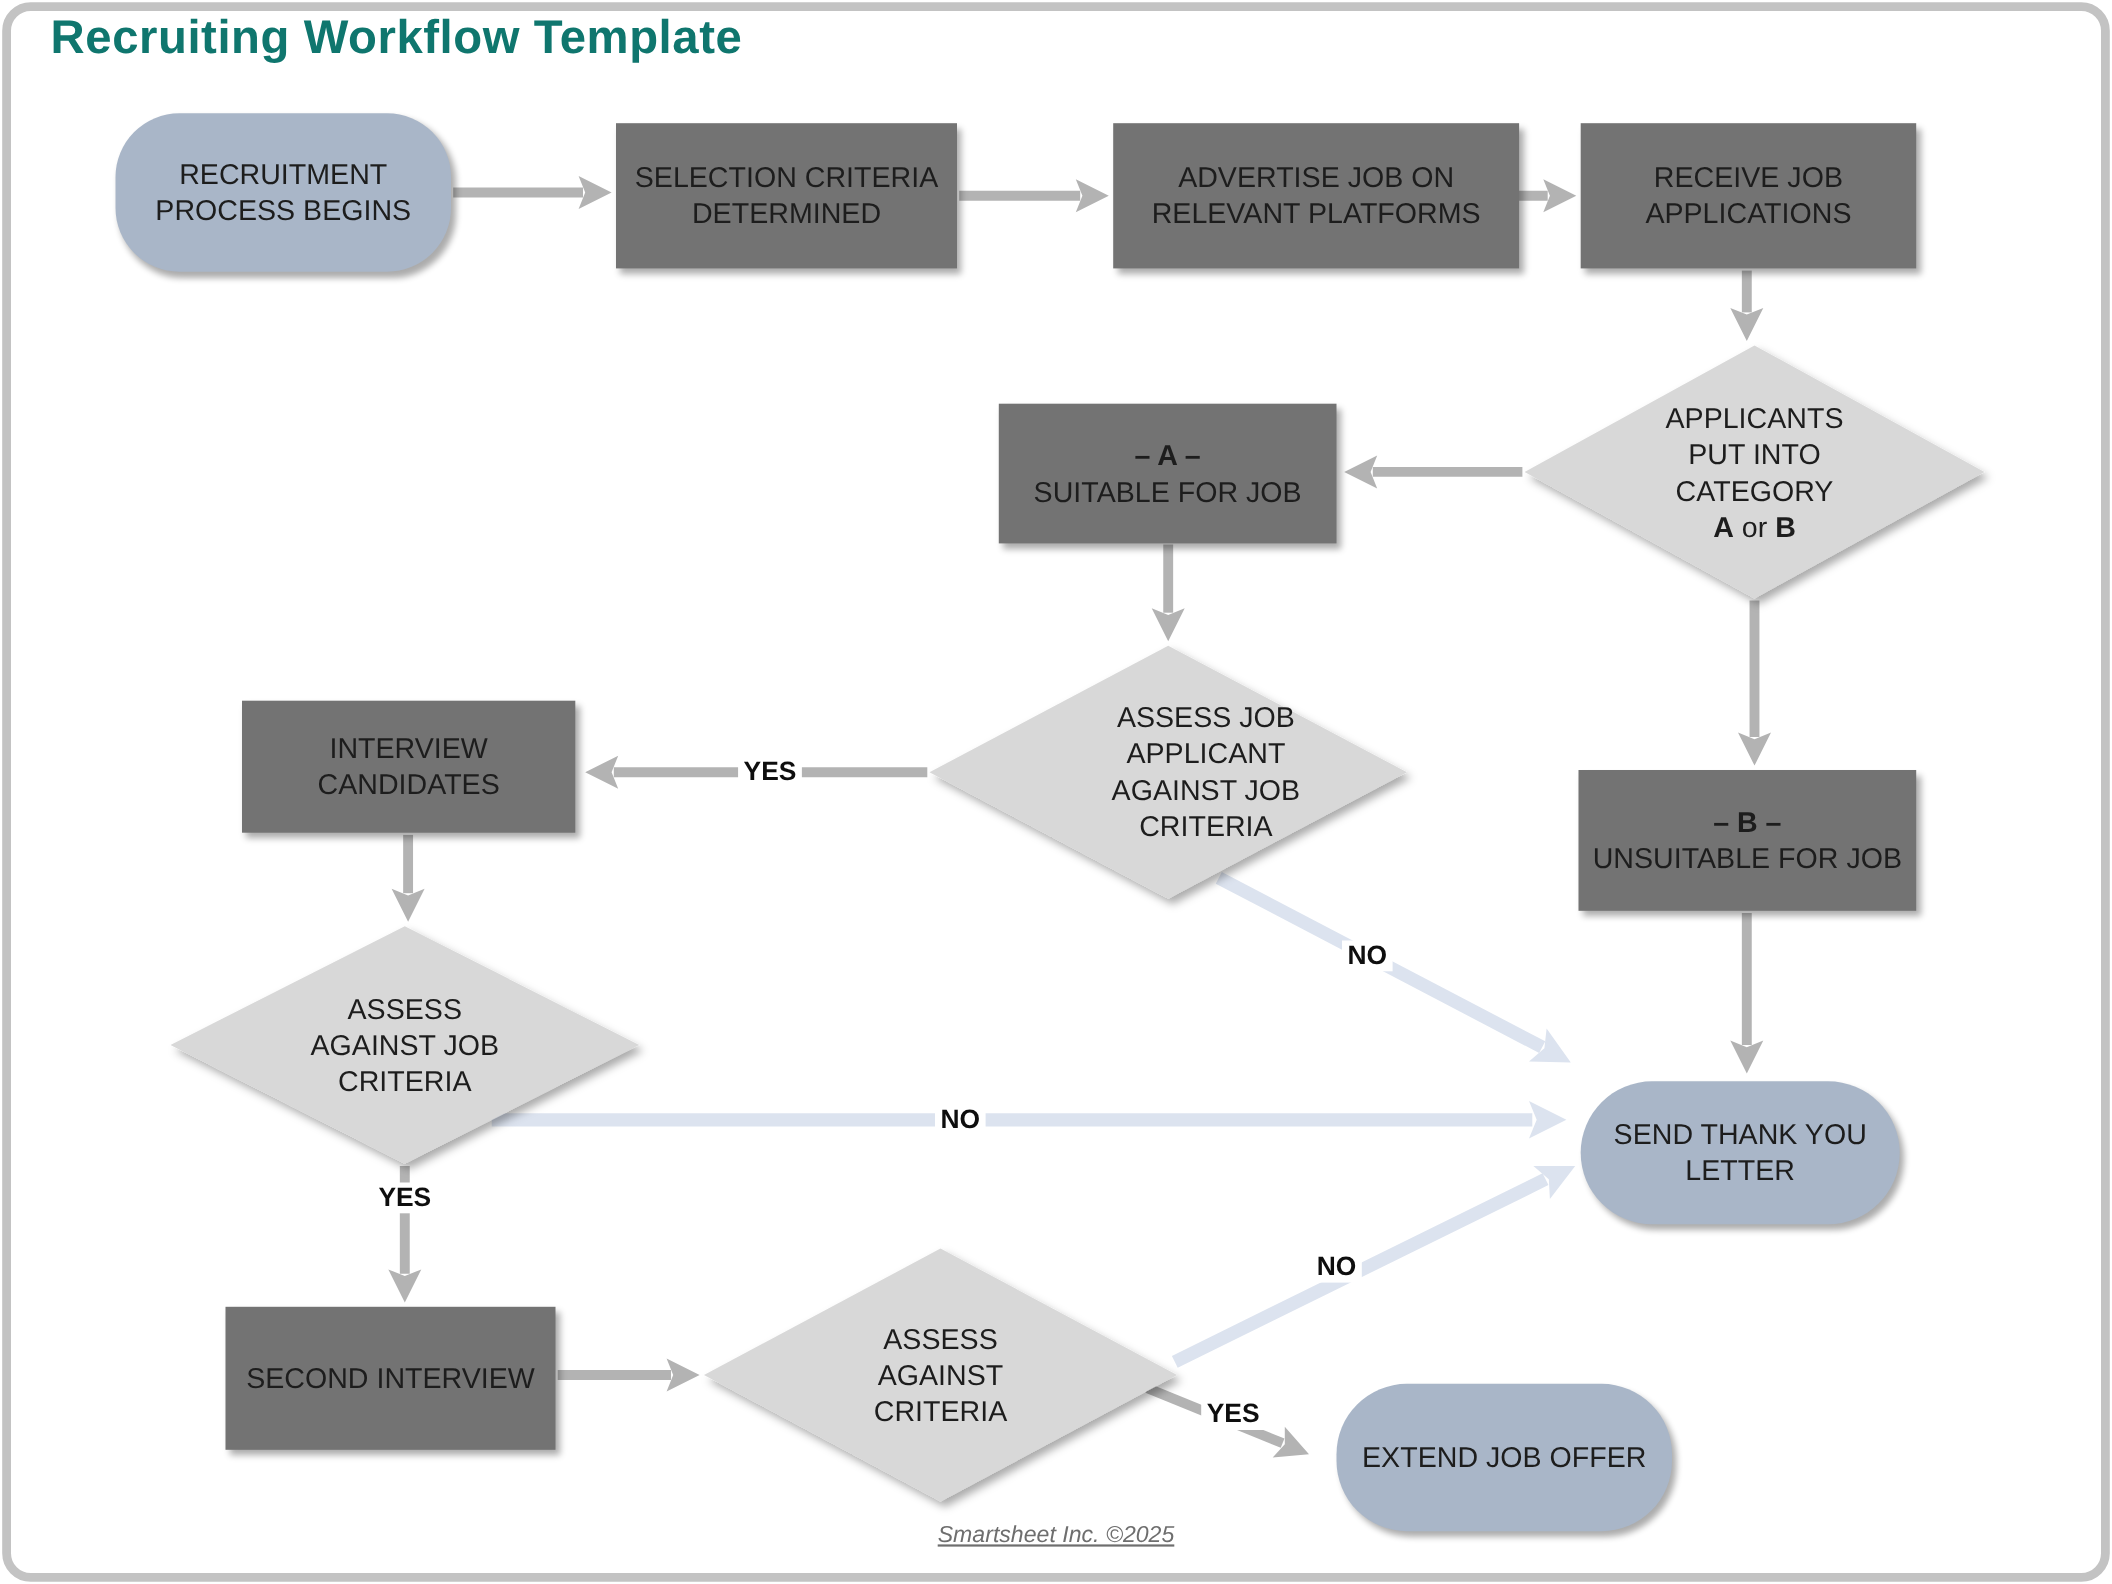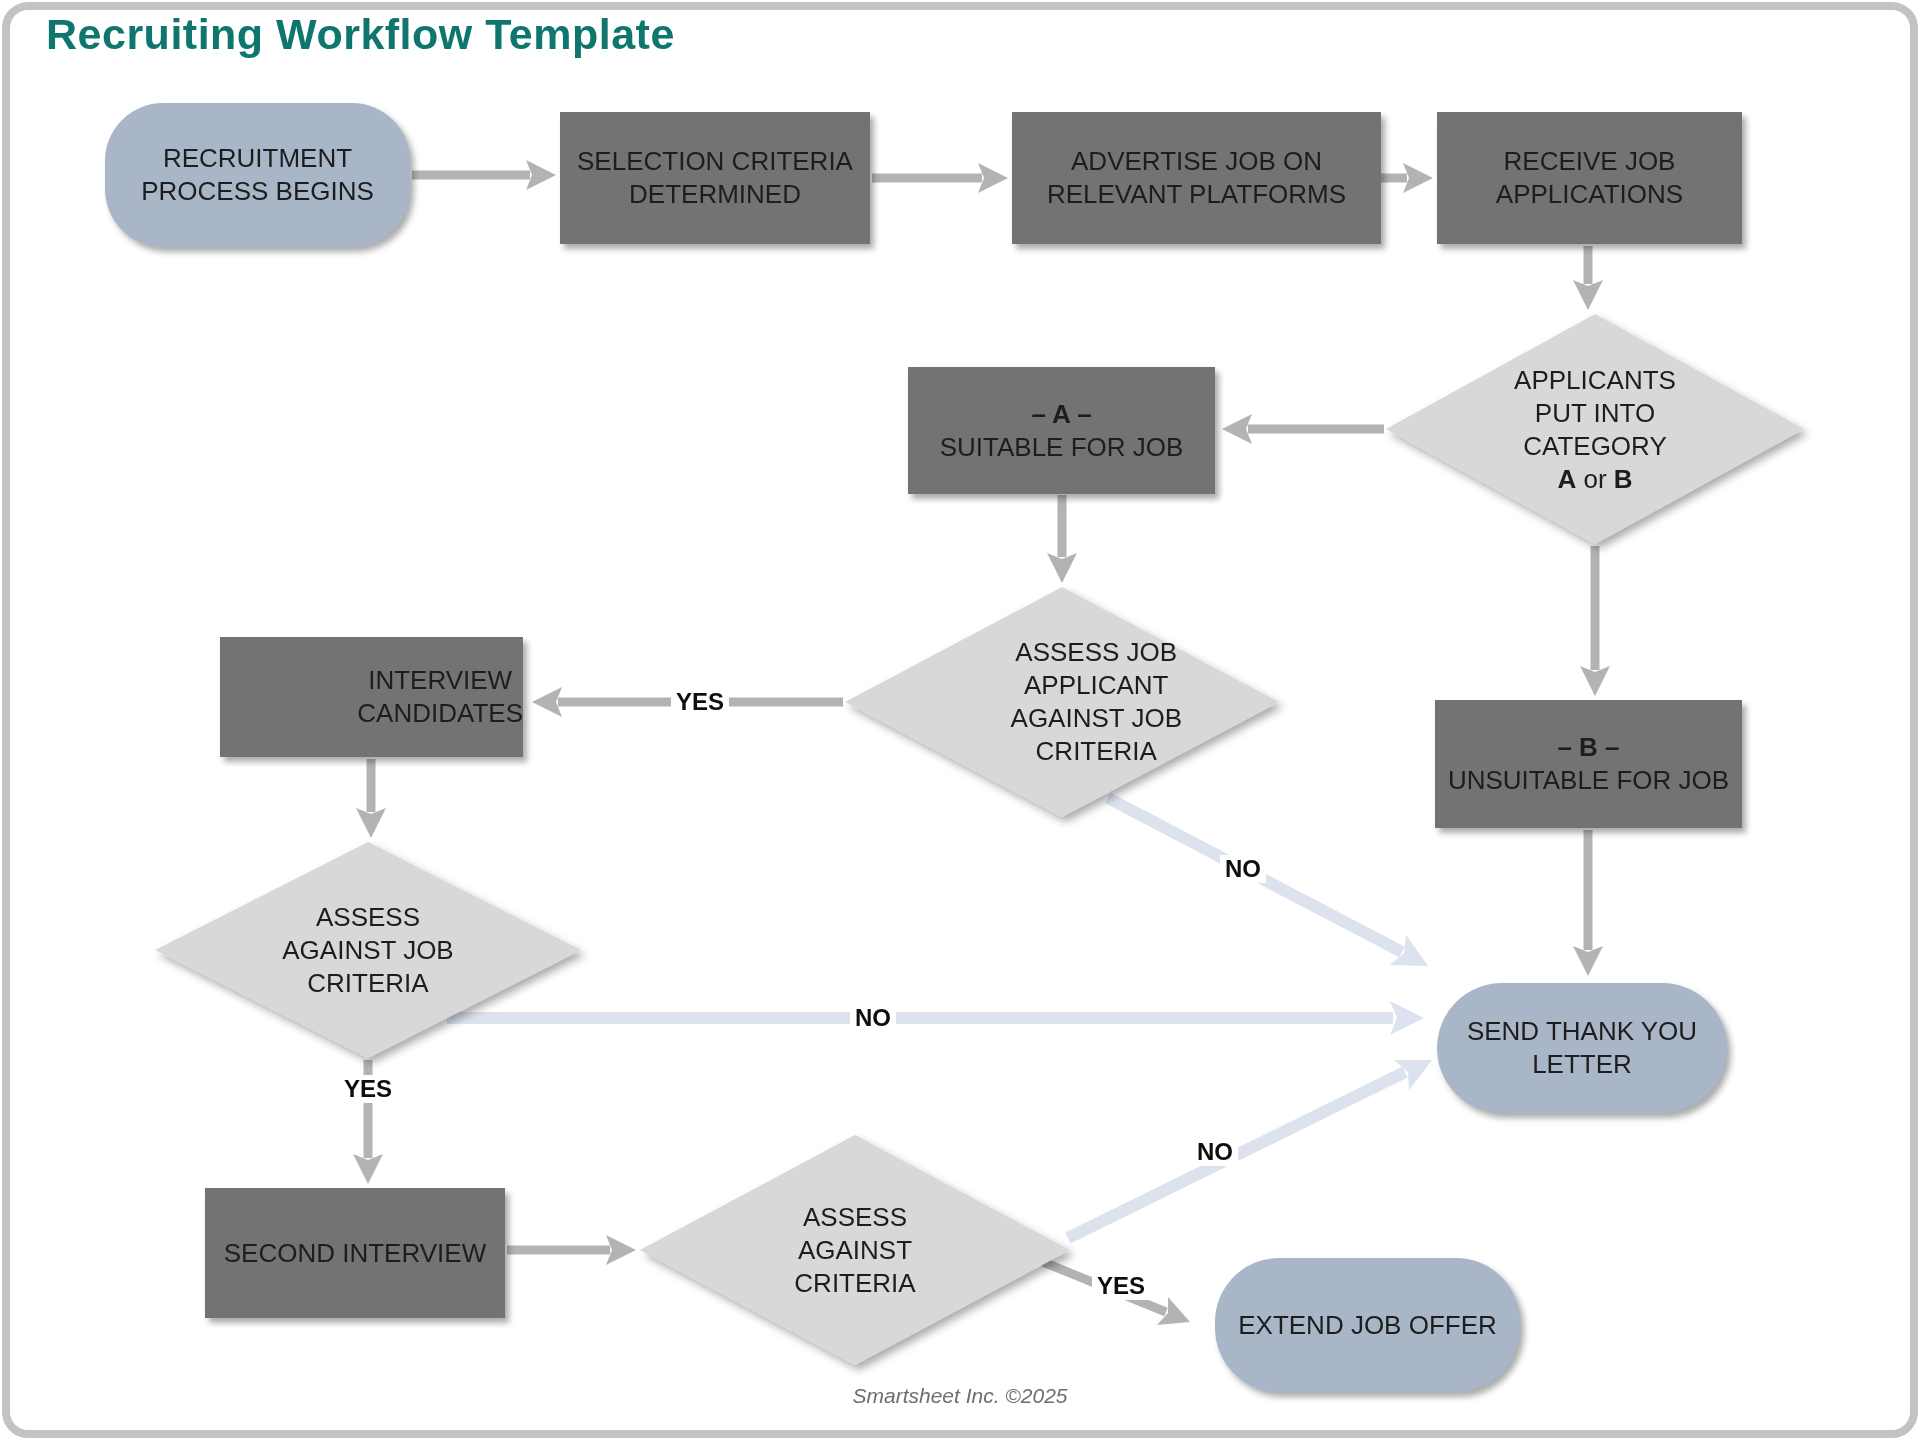--- a/index.html
+++ b/index.html
@@ -13,21 +13,21 @@
   .rect{background:#737373;box-shadow:4px 5px 6px rgba(0,0,0,.33);}
   .pill{background:#a9b6c8;box-shadow:4px 5px 6px rgba(0,0,0,.33);}
   .lbl{white-space:pre;text-align:center;}
   .prefix{font-weight:700;white-space:pre;}
   .dtext{position:absolute;display:flex;flex-direction:column;align-items:center;justify-content:center;
          color:#1d1d1d;font-size:26px;line-height:33px;text-align:center;pointer-events:none;}
   .ab b{font-weight:700;}
   .elabel{position:absolute;transform:translate(-50%,-50%);font-weight:700;font-size:24px;
           color:#0e0e0e;background:#ffffff;padding:0 5px;white-space:nowrap;text-align:right;}
   #footer{position:absolute;left:50%;top:1384px;transform:translateX(-50%);
-          font-style:italic;font-size:21px;color:#6e6e6e;}
+          font-style:italic;font-size:21px;color:#6e6e6e;text-decoration:underline;}
 </style>
 </head>
 <body>
 
 <div id="canvas">
 
   <svg class="layer" width="1920" height="1440" viewBox="0 0 1920 1440">
     <defs>
       <filter id="ds" x="-20%" y="-20%" width="150%" height="150%">
         <feDropShadow dx="4" dy="5" stdDeviation="4" flood-color="#000000" flood-opacity="0.33"></feDropShadow>
@@ -106,21 +106,21 @@
   <div class="node rect" style="left:908px;top:367px;width:307px;height:127px;">
     <div class="prefix">– A –</div>
     <div class="lbl">SUITABLE FOR JOB</div>
   </div>
 
   <div class="node rect" style="left:1435px;top:700px;width:307px;height:128px;">
     <div class="prefix">– B –</div>
     <div class="lbl">UNSUITABLE FOR JOB</div>
   </div>
 
-  <div class="node rect" style="left:220px;top:637px;width:303px;height:120px;align-items:flex-end;">
+  <div class="node rect" style="left:220px;top:637px;width:303px;height:120px;">
     <div class="lbl">INTERVIEW
 CANDIDATES</div>
   </div>
 
   <div class="node rect" style="left:205px;top:1188px;width:300px;height:130px;">
     <div class="lbl">SECOND INTERVIEW</div>
   </div>
 
   <div class="node pill" style="left:1437px;top:983px;width:290px;height:130px;border-radius:65px;">
     <div class="lbl">SEND THANK YOU

